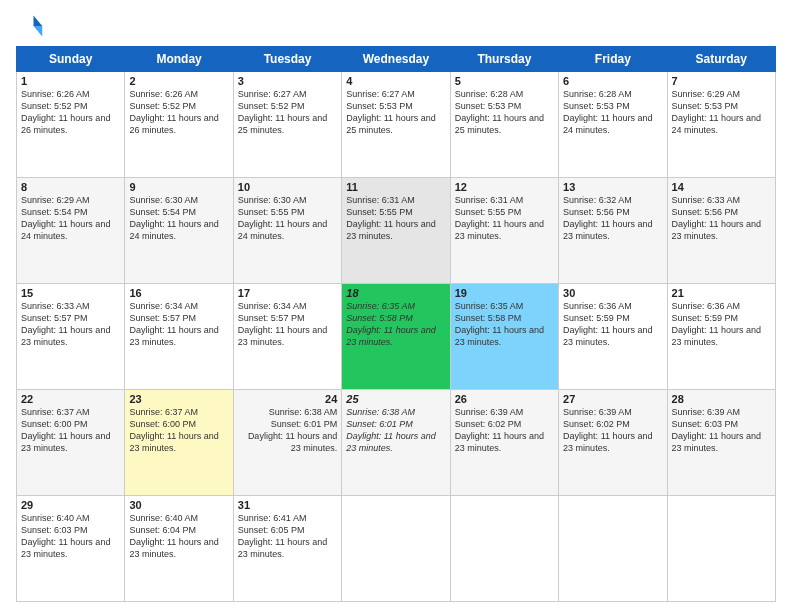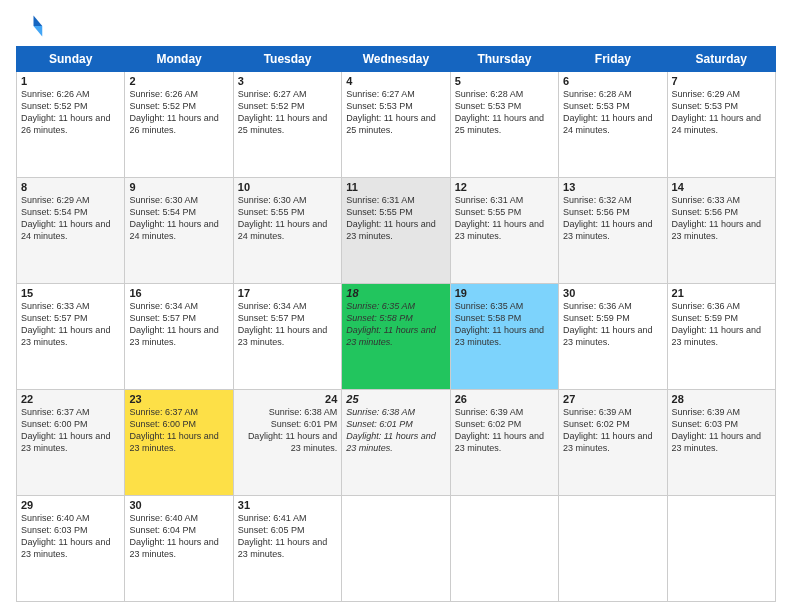--- a/index.html
+++ b/index.html
@@ -220,21 +220,21 @@
           <td style="background: rgb(255, 255, 255);">
             <span class="day-num">21</span>
             <div class="cell-text">Sunrise: 6:36 AM<br>Sunset: 5:59 PM<br>Daylight: 11 hours and 23 minutes.</div>
           </td>
         </tr>
         <tr>
           <td style="background: rgb(245, 245, 245);">
             <span class="day-num">22</span>
             <div class="cell-text">Sunrise: 6:37 AM<br>Sunset: 6:00 PM<br>Daylight: 11 hours and 23 minutes.</div>
           </td>
-          <td style="background: #fde047;">
+          <td style="background: #fef9c3;">
             <span class="day-num">23</span>
             <div class="cell-text">Sunrise: 6:37 AM<br>Sunset: 6:00 PM<br>Daylight: 11 hours and 23 minutes.</div>
           </td>
           <td style="background: rgb(245, 245, 245); text-align: right;">
             <span class="day-num">24</span>
             <div class="cell-text">Sunrise: 6:38 AM<br>Sunset: 6:01 PM<br>Daylight: 11 hours and 23 minutes.</div>
           </td>
           <td style="background: rgb(245, 245, 245); font-style: italic;">
             <span class="day-num">25</span>
             <div class="cell-text">Sunrise: 6:38 AM<br>Sunset: 6:01 PM<br>Daylight: 11 hours and 23 minutes.</div>

